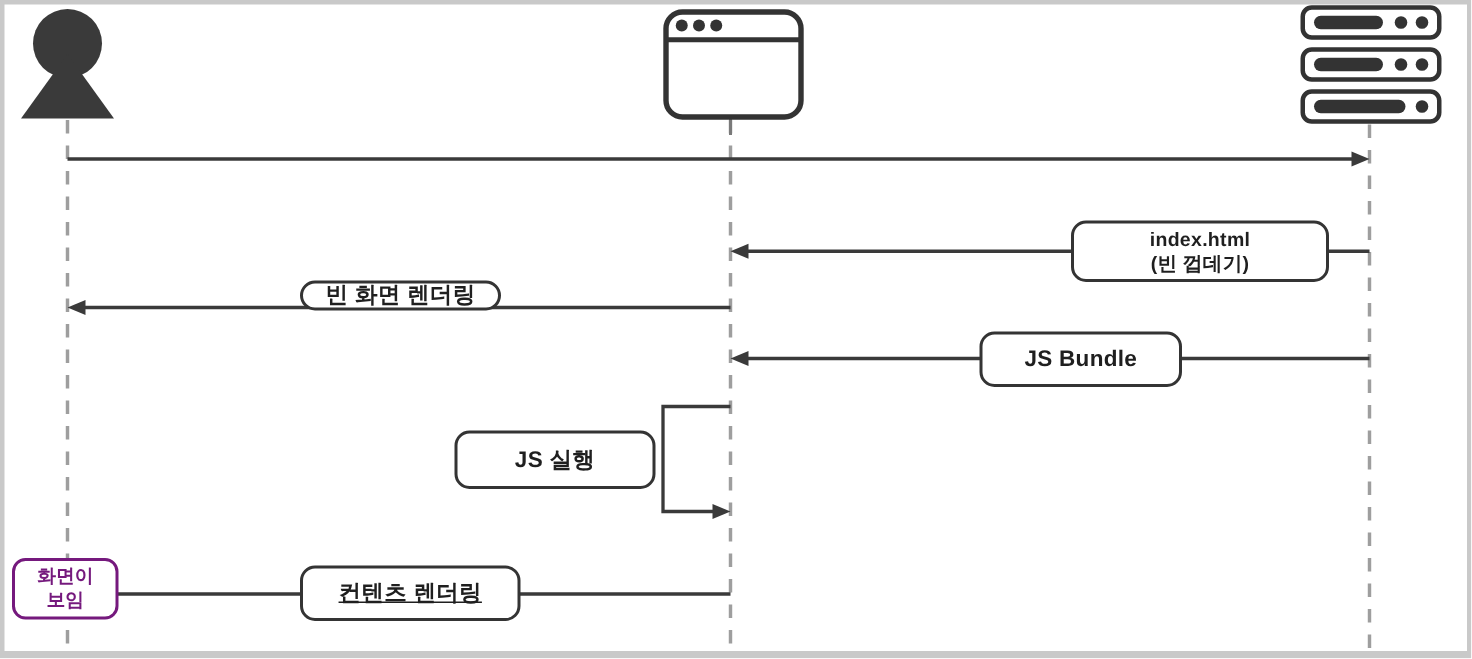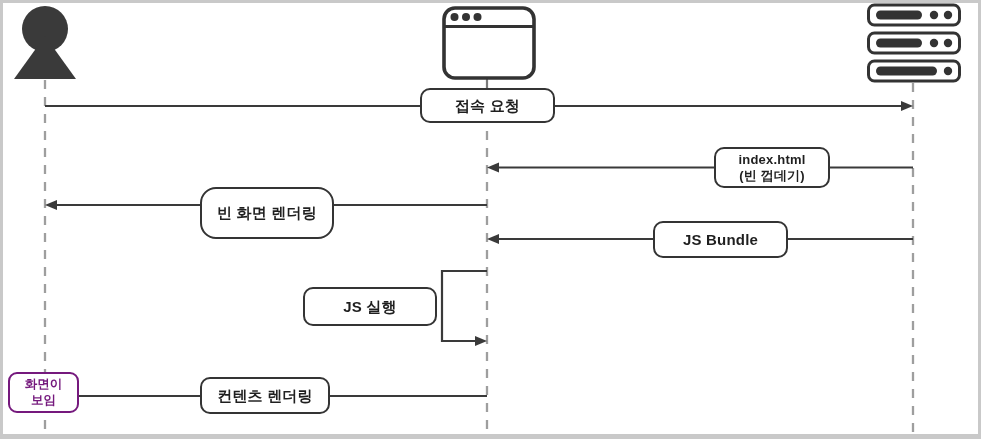--- a/index.html
+++ b/index.html
@@ -42,25 +42,25 @@
     text-align: center;
     font-weight: bold;
     font-size: 15px;
     color: #1f1f1f;
     line-height: 1.2;
     z-index: 3;
     letter-spacing: 0.2px;
   }
   .mbox .line { display: block; }
   #msg-box-1 { left: 420px; top: 88px;  width: 135px; height: 35px; }
-  #msg-box-2 { left: 714px; top: 147px; width: 116px; height: 41px; font-size: 13px; }
-  #msg-box-3 { left: 200px; top: 187px; width: 134px; height: 52px; border-radius: 16px; }
+  #msg-box-2 { left: 714px; top: 147px; width: 172px; height: 41px; font-size: 13px; }
+  #msg-box-3 { left: 200px; top: 187px; width: 134px; height: 20px; border-radius: 16px; }
   #msg-box-4 { left: 653px; top: 221px; width: 135px; height: 37px; }
   #msg-box-5 { left: 303px; top: 287px; width: 134px; height: 39px; text-align: right; }
-  #msg-box-6 { left: 200px; top: 377px; width: 130px; height: 37px; }
+  #msg-box-6 { left: 200px; top: 377px; width: 147px; height: 37px; text-decoration: underline; }
   .note-box {
     position: absolute;
     left: 8px; top: 350px; width: 71px; height: 41px;
     box-sizing: border-box;
     background: #ffffff;
     border: 2.5px solid #75197d;
     border-radius: 9px;
     color: #75197d;
     display: flex;
     flex-direction: column;
@@ -134,23 +134,20 @@
         <rect x="876" y="66.5" width="61" height="9" rx="4.5"></rect>
         <circle cx="934" cy="15" r="4.2"></circle>
           <circle cx="948" cy="15" r="4.2"></circle>
         <circle cx="934" cy="43" r="4.2"></circle>
           <circle cx="948" cy="43" r="4.2"></circle>
         <circle cx="948" cy="71" r="4.2"></circle>
       </g>
     </g>
   </svg>
 
-  <div class="mbox" id="msg-box-1">
-    <span class="line">접속 요청</span>
-  </div>
 
   <div class="mbox" id="msg-box-2">
     <span class="line">index.html</span>
     <span class="line">(빈 껍데기)</span>
   </div>
 
   <div class="mbox" id="msg-box-3">
     <span class="line">빈 화면 렌더링</span>
   </div>
 

